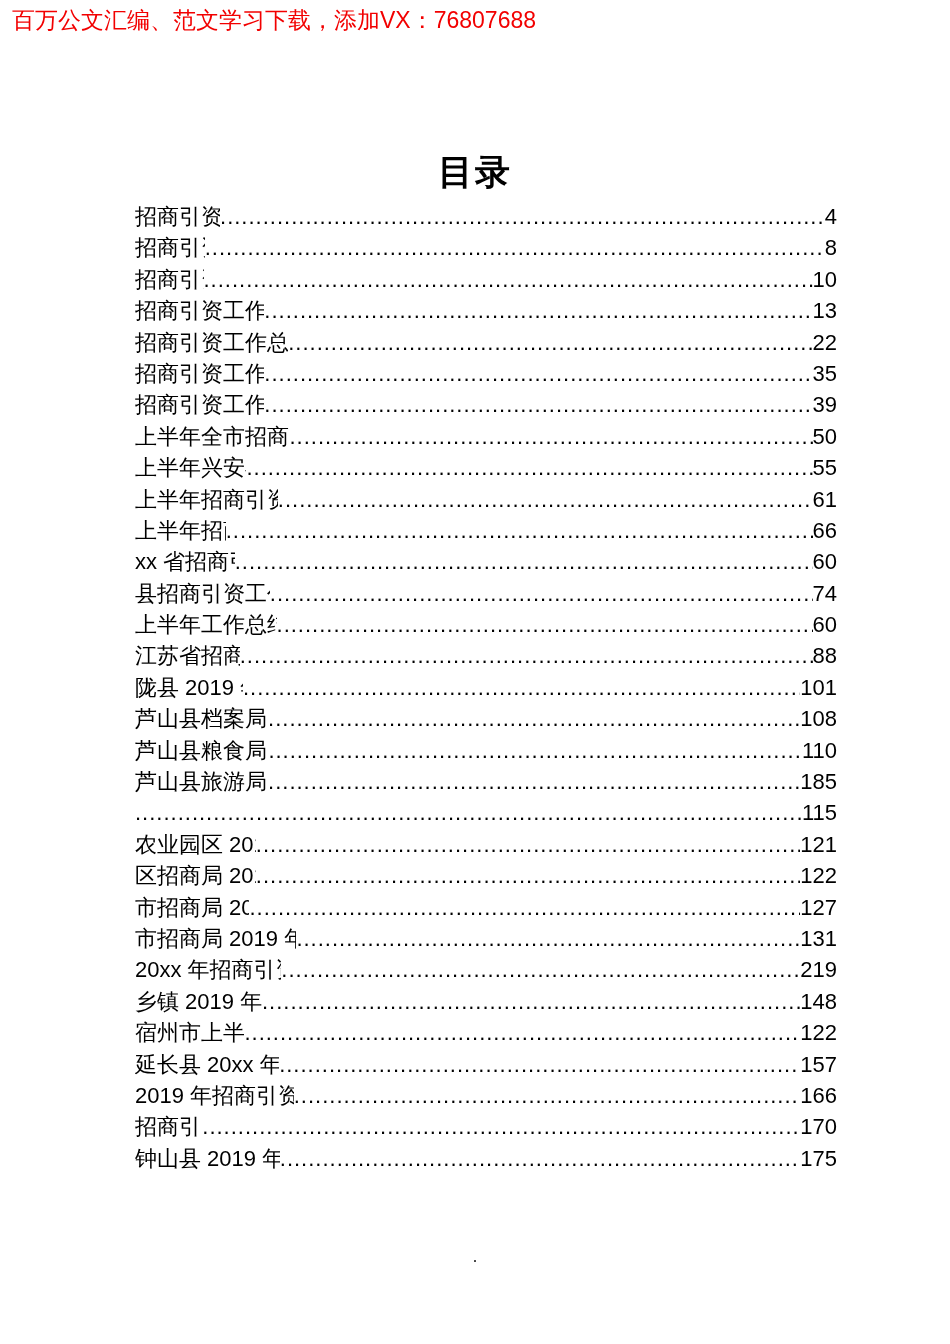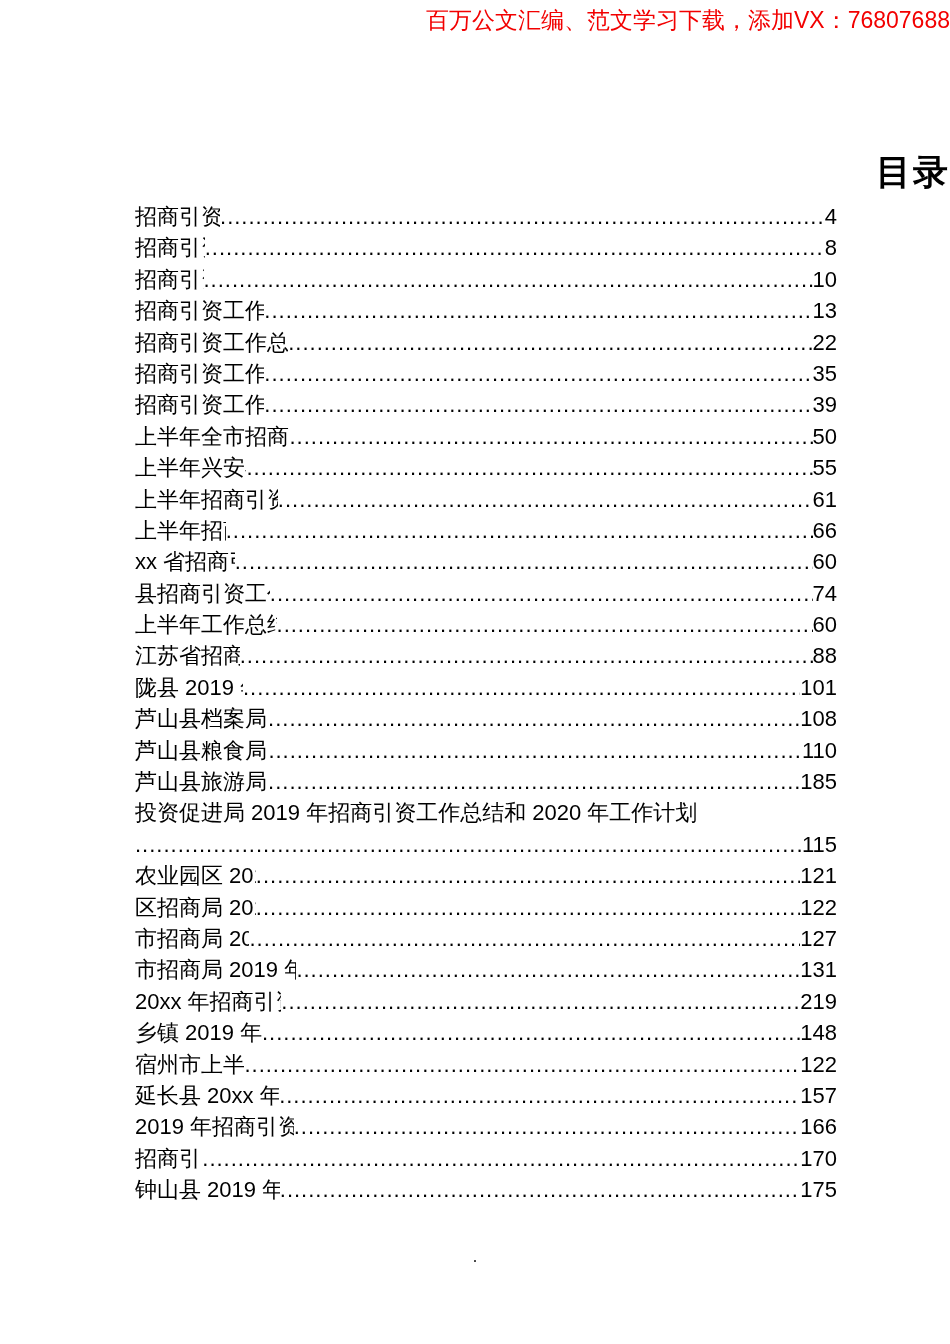--- a/index.html
+++ b/index.html
@@ -13,36 +13,36 @@
     width: 950px;
     height: 1344px;
     background: #ffffff;
     overflow: hidden;
     font-family: "Liberation Serif", serif;
     color: #000000;
   }
   .banner {
     position: absolute;
     top: 6px;
-    left: 0;
+    left: 12px;
     right: 0;
-    text-align: right;
+    text-align: left;
     font-family: "Liberation Sans", sans-serif;
     font-size: 23px;
     line-height: 28px;
     color: #f20000;
     white-space: nowrap;
   }
   .toc-title {
     position: absolute;
     top: 152px;
     left: 0;
     right: 0;
     margin: 0;
-    text-align: right;
+    text-align: center;
     font-family: "Liberation Serif", serif;
     font-weight: bold;
     font-size: 35px;
     line-height: 42px;
     letter-spacing: 2px;
   }
   .toc {
     position: absolute;
     top: 201px;
     left: 135px;
@@ -207,24 +207,20 @@
     <span class="toc-dots">............................................................................................................................................................................................................................</span>
     <span class="toc-page">110</span>
   </div>
 
   <div class="toc-row">
     <span class="toc-text">芦山县旅游局 2019 年招商引资工作总结</span>
     <span class="toc-dots">............................................................................................................................................................................................................................</span>
     <span class="toc-page">185</span>
   </div>
 
-  <div class="toc-row">
-    <span class="toc-text">投资促进局 2019 年招商引资工作总结和 2020 年工作计划</span>
-
-  </div>
 
   <div class="toc-row">
 
     <span class="toc-dots">............................................................................................................................................................................................................................</span>
     <span class="toc-page">115</span>
   </div>
 
   <div class="toc-row">
     <span class="toc-text">农业园区 2019 年招商引资工作总结</span>
     <span class="toc-dots">............................................................................................................................................................................................................................</span>

